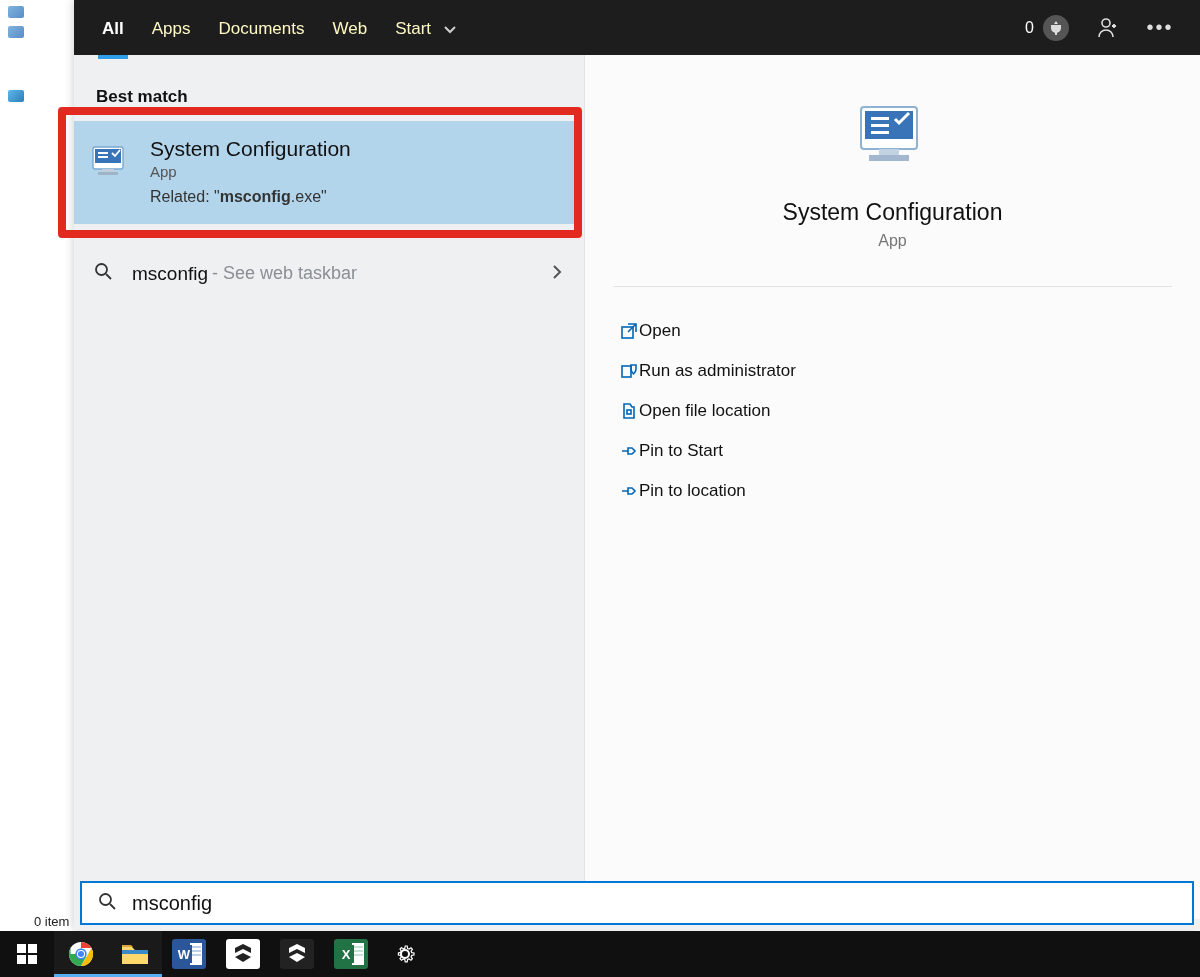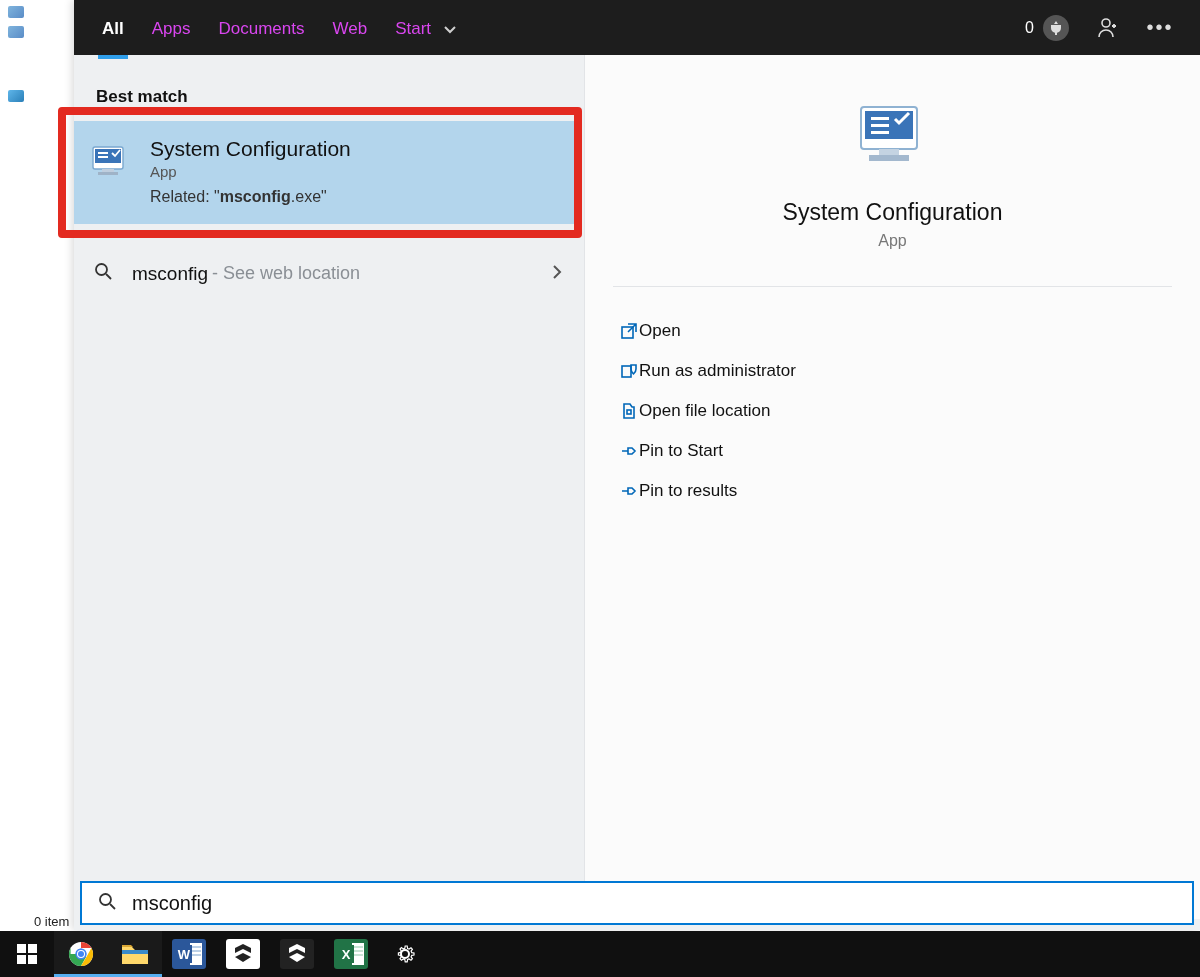--- a/index.html
+++ b/index.html
@@ -11,21 +11,21 @@
   .bg-left .mini-row { height:16px; margin:4px 8px; display:flex; align-items:center; gap:4px; }
   .bg-left .mini-icon { width:16px; height:12px; background:linear-gradient(135deg,#7fb4dd,#5a8cc7); border-radius:2px; }
 
   .status-left { position:absolute; left:6px; bottom:48px; font-size:13px; color:#222;margin-left:28px; }
 
   
   .search-panel { position:absolute; left:74px; top:0; width:1126px; height:930px; background:#eef0f2; box-shadow:-2px 0 8px rgba(0,0,0,.15); }
 
   .top-bar { height:55px; background:#1d1d1d; display:flex; align-items:stretch; color:#ddd; }
   .tab-group { display:flex; align-items:center; gap:28px; padding-left:28px; }
-  .tab { font-size:17px; color:#d946ef; cursor:pointer; padding:20px 0 18px; position:relative; }
+  .tab { font-size:17px; color:#fef9c3; cursor:pointer; padding:20px 0 18px; position:relative; }
   .tab.active { color:#fff; font-weight:600; }
   .tab.active::after { content:""; position:absolute; left:-4px; right:-4px; bottom:-2px; height:4px; background:#2f9eea; }
   .tab .chev { display:inline-block; margin-left:8px; }
   .spacer { flex:1; }
   .top-icons { display:flex; align-items:center; gap:24px; padding-right:26px; }
   .top-num { color:#fff; font-size:16px; margin-right:-16px; }
   .top-icon { width:28px; height:28px; display:flex; align-items:center; justify-content:center; color:#ddd; }
   .badge-circle { width:26px; height:26px; border-radius:50%; background:#555; display:flex; align-items:center; justify-content:center; }
   .dots { font-size:20px; letter-spacing:2px; }
 
@@ -162,21 +162,21 @@
         <div style="height:24px;"></div>
 
         <div class="web-row">
           <div class="srch">
             <svg width="18" height="18" viewBox="0 0 18 18" fill="none" stroke="#333" stroke-width="1.8">
                 <circle cx="7.5" cy="7.5" r="5.5"></circle>
                 <line x1="12" y1="12" x2="17" y2="17"></line>
               </svg>
           </div>
           <span class="q">msconfig</span>
-          <span class="hint"> - See web location</span>
+          <span class="hint"> - See web taskbar</span>
           <span class="arrow">
             <svg width="10" height="16" viewBox="0 0 10 16">
                 <path d="M2 2l6 6-6 6" stroke="#555" stroke-width="2" fill="none"></path>
               </svg>
           </span>
         </div>
 
       </div>
 
       <div class="right-col">
@@ -234,21 +234,21 @@
                 </svg>
             </span>
             <span>Pin to Start</span>
           </div>
           <div class="action">
             <span class="aicon">
               <svg width="18" height="18" viewBox="0 0 18 18" fill="none" stroke="#0067b8" stroke-width="1.6">
                   <path d="M2 9h6M8 6h4l3 3-3 3H8z"></path>
                 </svg>
             </span>
-            <span>Pin to results</span>
+            <span>Pin to location</span>
           </div>
         </div>
       </div>
     </div>
   </div>
 
   <div class="search-row">
     <div class="search-box">
       <span class="srch-ic">
         <svg width="18" height="18" viewBox="0 0 18 18" fill="none" stroke="#333" stroke-width="1.8">

